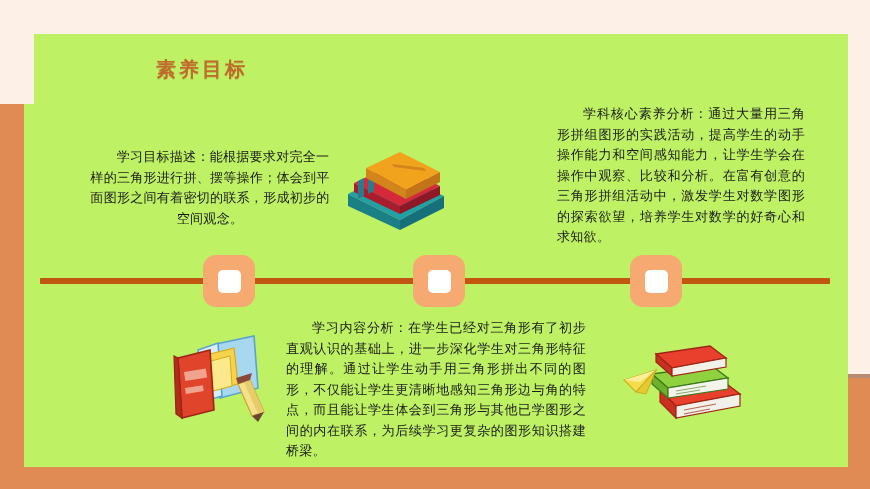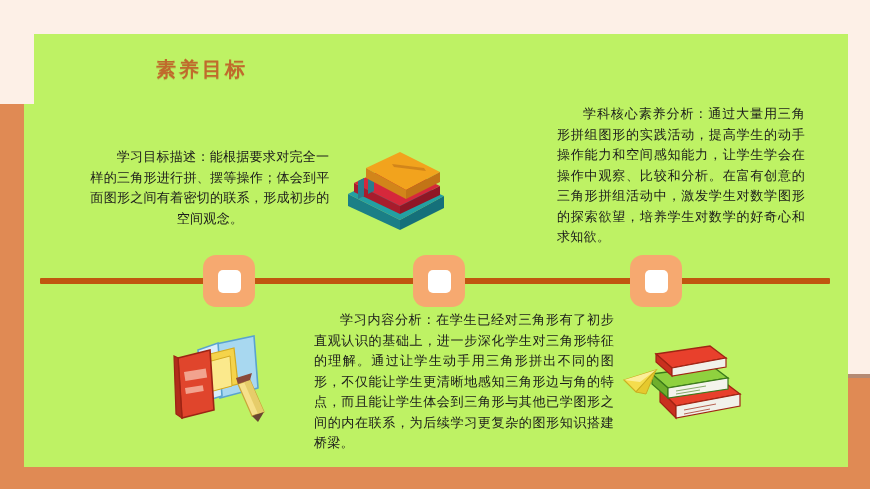--- a/index.html
+++ b/index.html
@@ -117,24 +117,23 @@
     text-indent: 26px;
     text-align: center;
     margin-top: 13px;
   }
   #block-core-competency {
     left: 557px; top: 104px;
     width: 248px;
     text-indent: 26px;
   }
   #block-content-analysis {
-    left: 286px; top: 310px;
+    left: 286px; top: 318px;
     width: 300px;
     text-indent: 26px;
-    margin-left: 28px;
   }
 
   
   .illus { position: absolute; }
   #illus-books-iso { left: 340px; top: 138px; width: 108px; height: 92px; }
   #illus-books-pencil { left: 172px; top: 326px; width: 106px; height: 96px; }
   #illus-books-plane { left: 622px; top: 336px; width: 124px; height: 92px; }
 </style>
 </head>
 <body>

